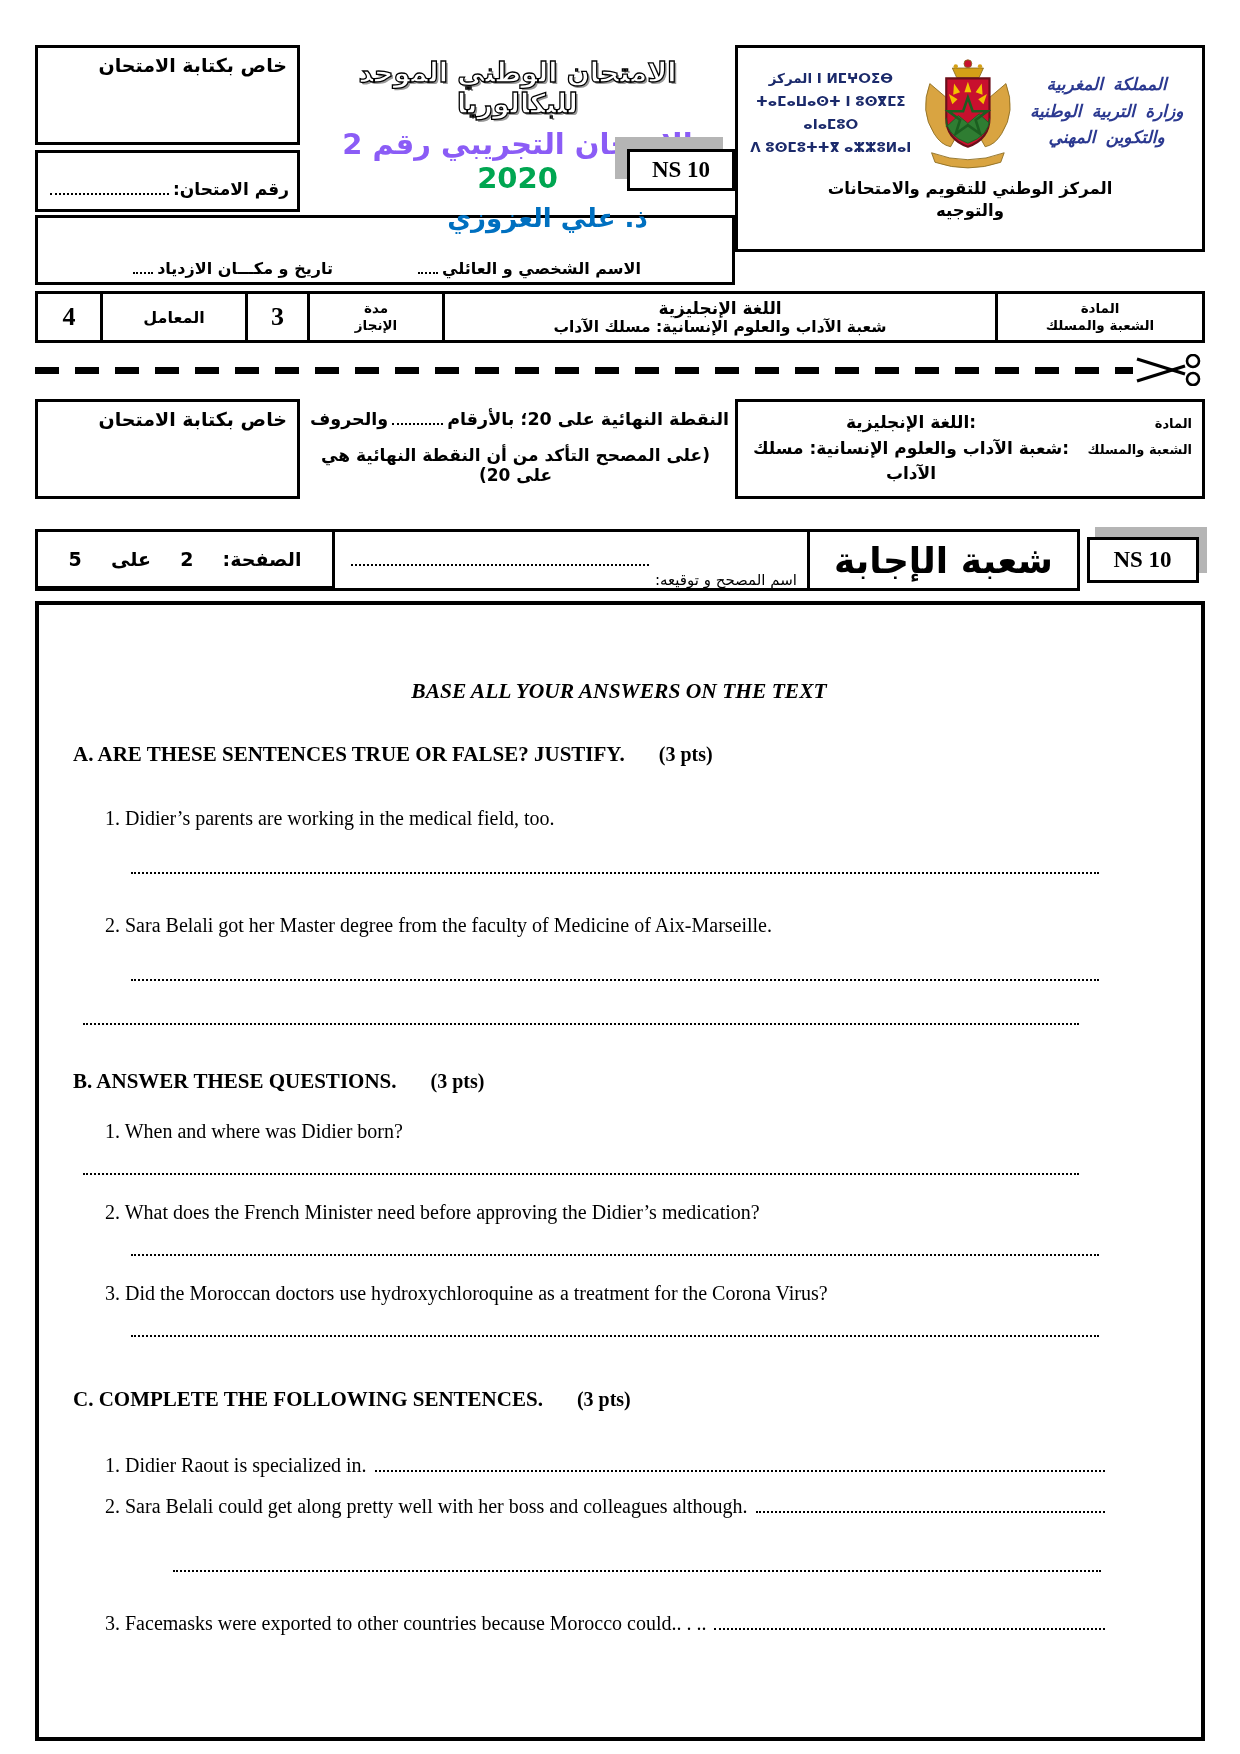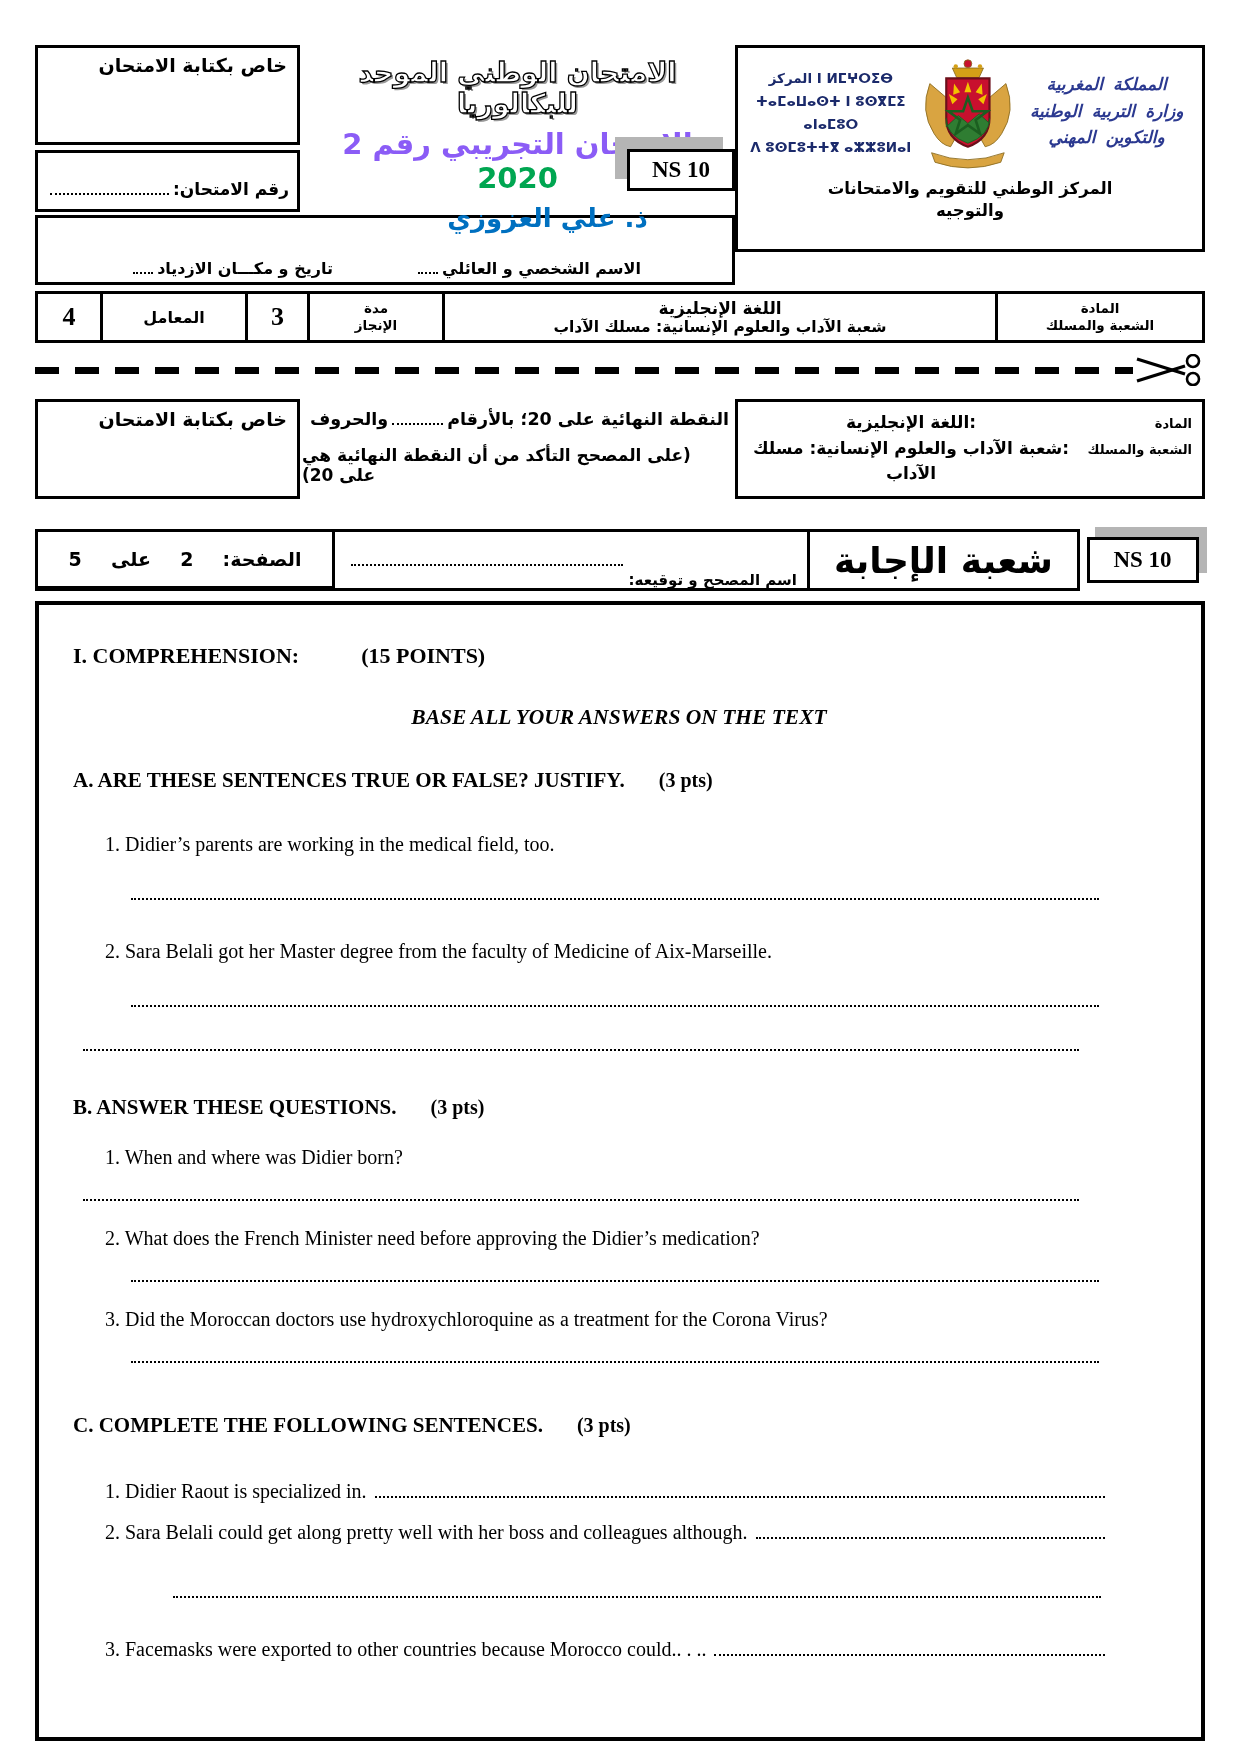--- a/index.html
+++ b/index.html
@@ -66,29 +66,29 @@
 
   
   .hdr2 { width: 1170px; margin-top: 12px; }
   .hdr2-row1 { display: flex; height: 100px; }
   .h2-office { width: 265px; border: 3px solid #000; padding: 6px 10px; text-align: right; font-weight: bold; font-size: 19px; }
   .h2-score { width: 435px; padding: 10px 6px 0 2px; direction: rtl; }
   .score-line { display: flex; direction: rtl; align-items: flex-end; font-weight: bold; font-size: 17.5px; }
   .score-line .seg { white-space: nowrap; }
   .score-fill { border-bottom: 2px dotted #000; margin: 0 4px 4px 4px; }
   .sf1 { width: 60px; } .sf2 { flex: 1; }
-  .checker { font-weight: bold; font-size: 17px; margin-top: 16px; text-align: left; direction: rtl; }
+  .checker { font-weight: bold; font-size: 17px; margin-top: 16px; text-align: center; direction: rtl; }
   .h2-matter { flex: 1; border: 3px solid #000; margin-right: 0; padding: 8px 10px; direction: rtl; }
   .m-line { display: flex; direction: rtl; font-size: 17px; line-height: 1.5; }
   .m-lbl { width: 118px; font-weight: bold; font-size: 13px; padding-top: 4px; }
   .m-val { flex: 1; font-weight: bold; text-align: center; }
   .hdr2-row2 { display: flex; height: 62px; margin-top: 30px; }
   .pg-box { width: 300px; border: 3px solid #000; border-bottom-width: 5px; display: flex; direction: rtl; align-items: center; justify-content: space-around; font-weight: bold; font-size: 19px; padding: 0 16px; }
   .marker-box { width: 475px; border: 3px solid #000; border-left: none; display: flex; align-items: center; padding: 0 10px; direction: rtl; }
-  .marker-box .lbl { font-weight: bold; font-size: 15px; white-space: nowrap; margin-top: 40px; }
+  .marker-box .lbl { font-weight: normal; font-size: 15px; white-space: nowrap; margin-top: 40px; }
   .marker-fill { flex: 1; border-bottom: 2px dotted #000; margin: 10px 6px 0 6px; }
   .sheet-box { width: 270px; border: 3px solid #000; border-left: none; display: flex; align-items: center; justify-content: center; font-weight: bold; font-size: 36px; letter-spacing: 1px; }
   .ns2-wrap { flex: 1; position: relative; display: flex; align-items: center; justify-content: center; }
   .ns2-box { width: 112px; height: 46px; border: 3px solid #000; background:#fff; display:flex; align-items:center; justify-content:center; font-weight: bold; font-size: 23px; font-family:"Liberation Serif", serif; box-shadow: 8px -10px 0 0 #b5b5b5; }
 
   
   .main-box { width: 1170px; height: 1140px; border: 4px solid #000; margin-top: 10px; padding: 38px 36px 0 34px; font-size: 20px; }
   .h-row { display: flex; align-items: baseline; }
   .h1 { font-weight: bold; font-size: 22px; }
   .h1-pts { font-weight: bold; font-size: 22px; margin-left: 62px; }
@@ -250,24 +250,20 @@
         <span class="marker-fill"></span>
       </div>
       <div class="sheet-box ar">شعبة الإجابة</div>
       <div class="ns2-wrap">
         <div class="ns2-box">NS 10</div>
       </div>
     </div>
   </div>
 
   <div class="main-box">
-    <div class="h-row">
-      <span class="h1">I. COMPREHENSION:</span>
-      <span class="h1-pts">(15 POINTS)</span>
-    </div>
     <div class="base-note">BASE ALL YOUR ANSWERS ON THE TEXT</div>
 
     <div class="sec">
       <div class="h-row">
         <span class="sec-title">A. ARE THESE SENTENCES TRUE OR FALSE? JUSTIFY.</span>
         <span class="sec-pts">(3 pts)</span>
       </div>
       <div class="q mA-t">1. Didier’s parents are working in the medical field, too.</div>
       <div class="ansline mA-l ind-a"></div>
       <div class="q mA-t">2. Sara Belali got her Master degree from the faculty of Medicine of Aix-Marseille.</div>

